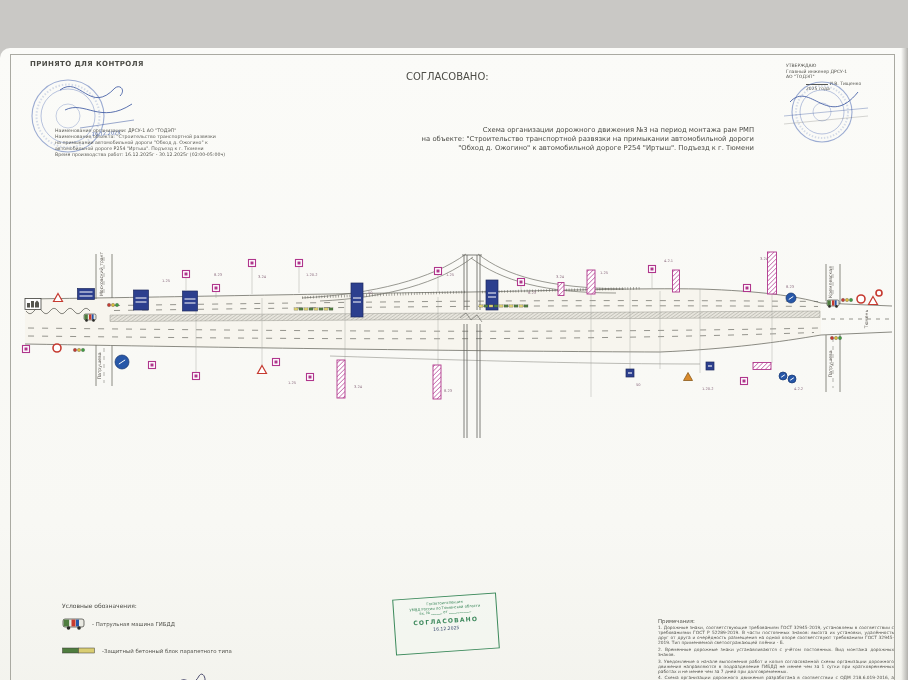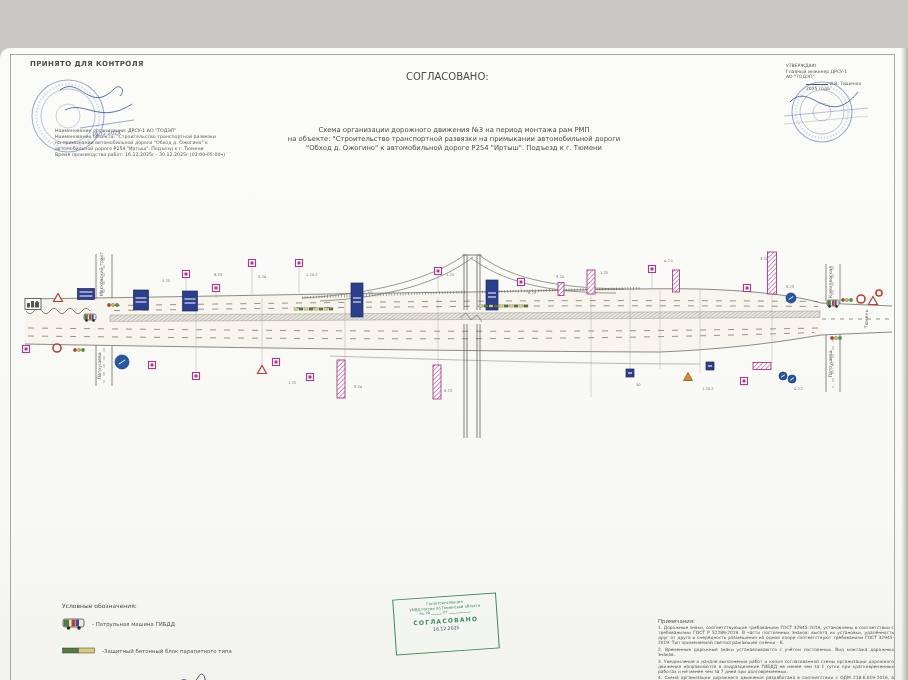--- a/index.html
+++ b/index.html
@@ -17,21 +17,21 @@
   svg text{font-family:"DejaVu Sans",sans-serif;}
   #accepted-title{position:absolute;left:30px;top:12px;font-size:7px;font-weight:bold;
     color:#4c4c46;letter-spacing:0.4px;}
   #stamp-left{position:absolute;left:20px;top:22px;width:140px;height:92px;}
   #info-block{position:absolute;left:55px;top:80px;font-size:4.7px;line-height:6px;color:#5a5a54;}
   #agreed-label{position:absolute;left:406px;top:23px;font-size:10px;color:#4c4c46;}
   #approved-block{position:absolute;left:786px;top:15px;font-size:4.5px;line-height:5.5px;color:#55554f;}
   #approved-block .nm{padding-left:20px;}
   .sig-line{display:inline-block;width:22px;border-bottom:0.5px solid #55554f;height:4px;}
   #stamp-right{position:absolute;left:770px;top:20px;width:118px;height:84px;}
-  #title-block{position:absolute;left:154px;top:78px;width:600px;text-align:center;
+  #title-block{position:absolute;left:154px;top:78px;width:600px;text-align:right;
     font-size:6.8px;line-height:8.8px;color:#4a4a45;}
   #legend{position:absolute;left:62px;top:554px;color:#4c4c46;}
   .legend-title{font-size:6px;}
   .legend-row{display:flex;align-items:center;gap:6px;font-size:5.4px;color:#55554f;}
   .lr1{margin-top:8px;}
   .lr2{margin-top:16px;}
   .legend-composer{margin-top:12px;display:flex;align-items:flex-end;gap:4px;font-size:5.4px;color:#55554f;}
   .comp-sig{position:relative;top:4px;}
   #green-stamp{position:absolute;left:394px;top:548px;width:104px;height:56px;
     transform:rotate(-4deg);border:1.3px solid #3d8a5c;color:#3f8a5e;

